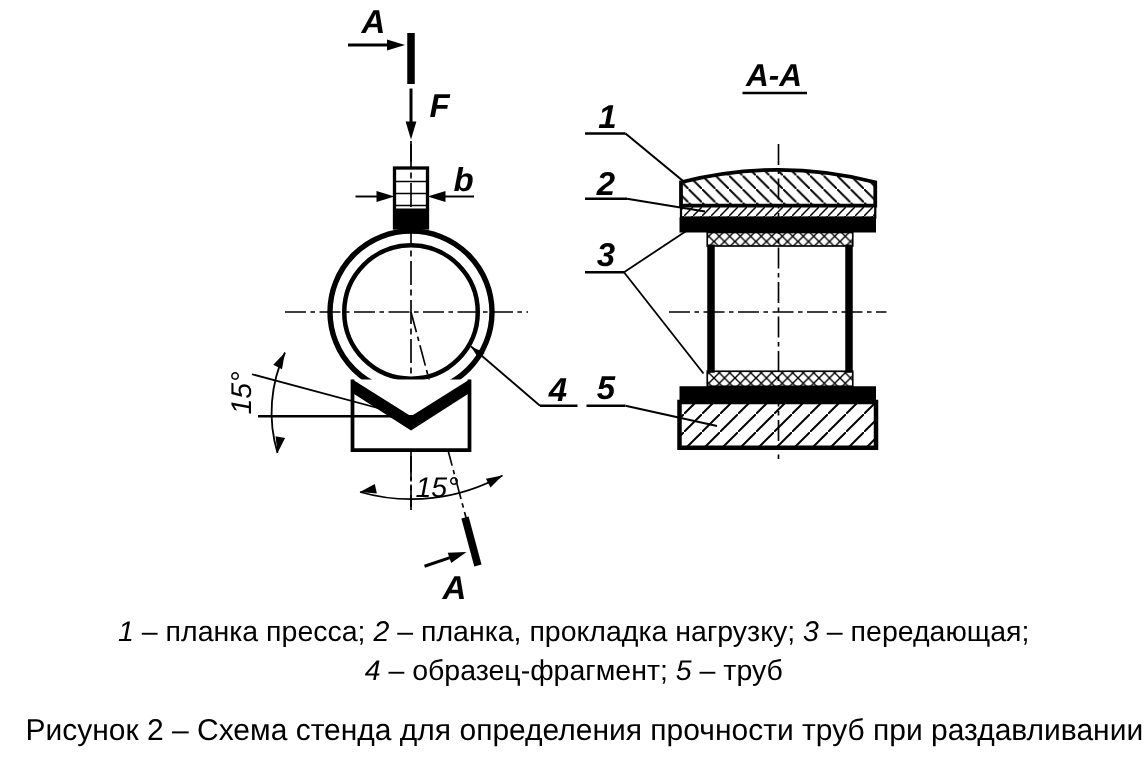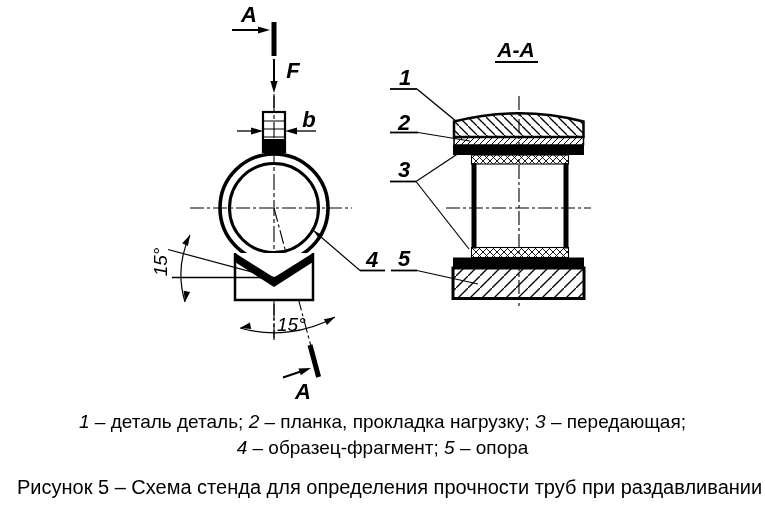--- a/index.html
+++ b/index.html
@@ -156,19 +156,19 @@
     <path d="M390,181.5 H416" stroke="#000" stroke-width="1.8"></path>
     <path d="M416,181.5 L459,153" stroke="#000" stroke-width="1.2"></path>
     <path d="M416,181.5 L469,249" stroke="#000" stroke-width="1.2"></path>
 
     <text class="lbl" x="404" y="266" text-anchor="middle">5</text>
     <path d="M391,270.5 H417" stroke="#000" stroke-width="1.8"></path>
     <path d="M417,270.5 L478,284" stroke="#000" stroke-width="1.2"></path>
   </g>
 </svg>
 
-<div class="legend-line" id="legend-line-1"><span class="num">1</span><span> – деталь деталь; </span><span class="num">2</span><span> – планка, прокладка нагрузку; </span><span class="num">3</span><span> – передающая;</span></div>
+<div class="legend-line" id="legend-line-1"><span class="num">1</span><span> – планка пресса; </span><span class="num">2</span><span> – планка, прокладка нагрузку; </span><span class="num">3</span><span> – передающая;</span></div>
 
-<div class="legend-line" id="legend-line-2"><span class="num">4</span><span> – образец-фрагмент; </span><span class="num">5</span><span> – опора</span></div>
+<div class="legend-line" id="legend-line-2"><span class="num">4</span><span> – образец-фрагмент; </span><span class="num">5</span><span> – труб</span></div>
 
-<div class="fig-caption">Рисунок 5 – Схема стенда для определения прочности труб при раздавливании</div>
+<div class="fig-caption">Рисунок 2 – Схема стенда для определения прочности труб при раздавливании</div>
 
 </div>
 
 </body></html>

